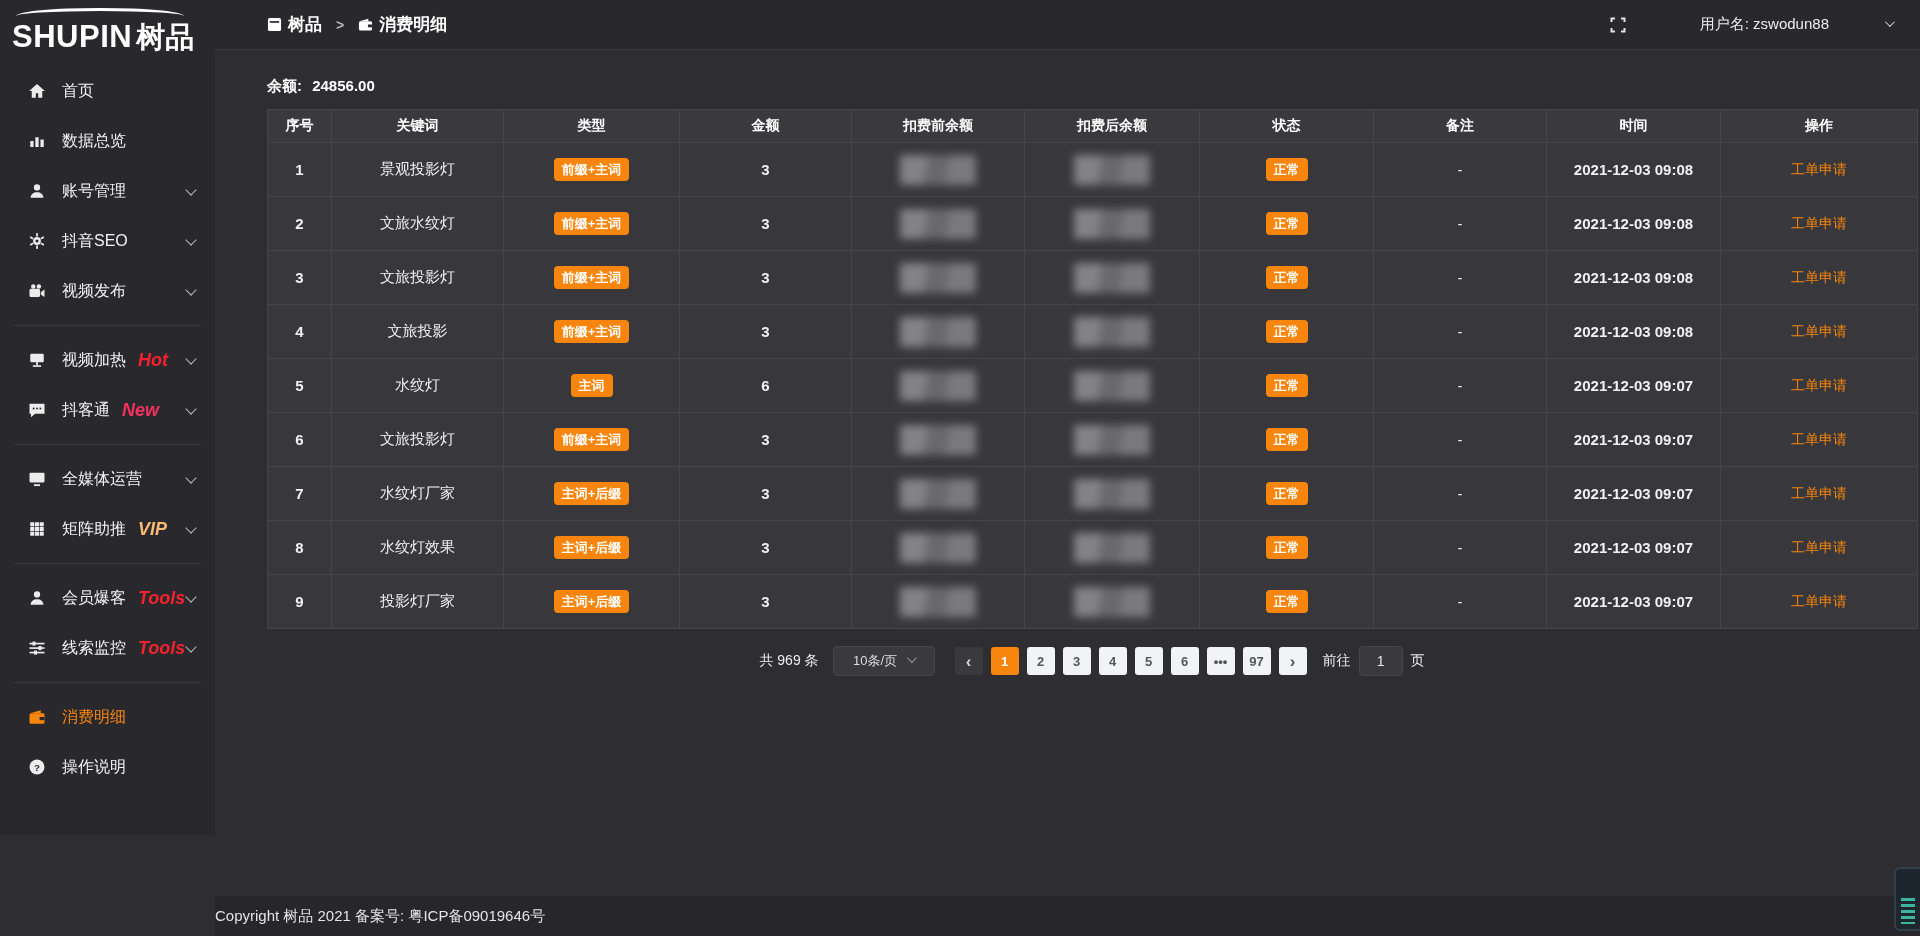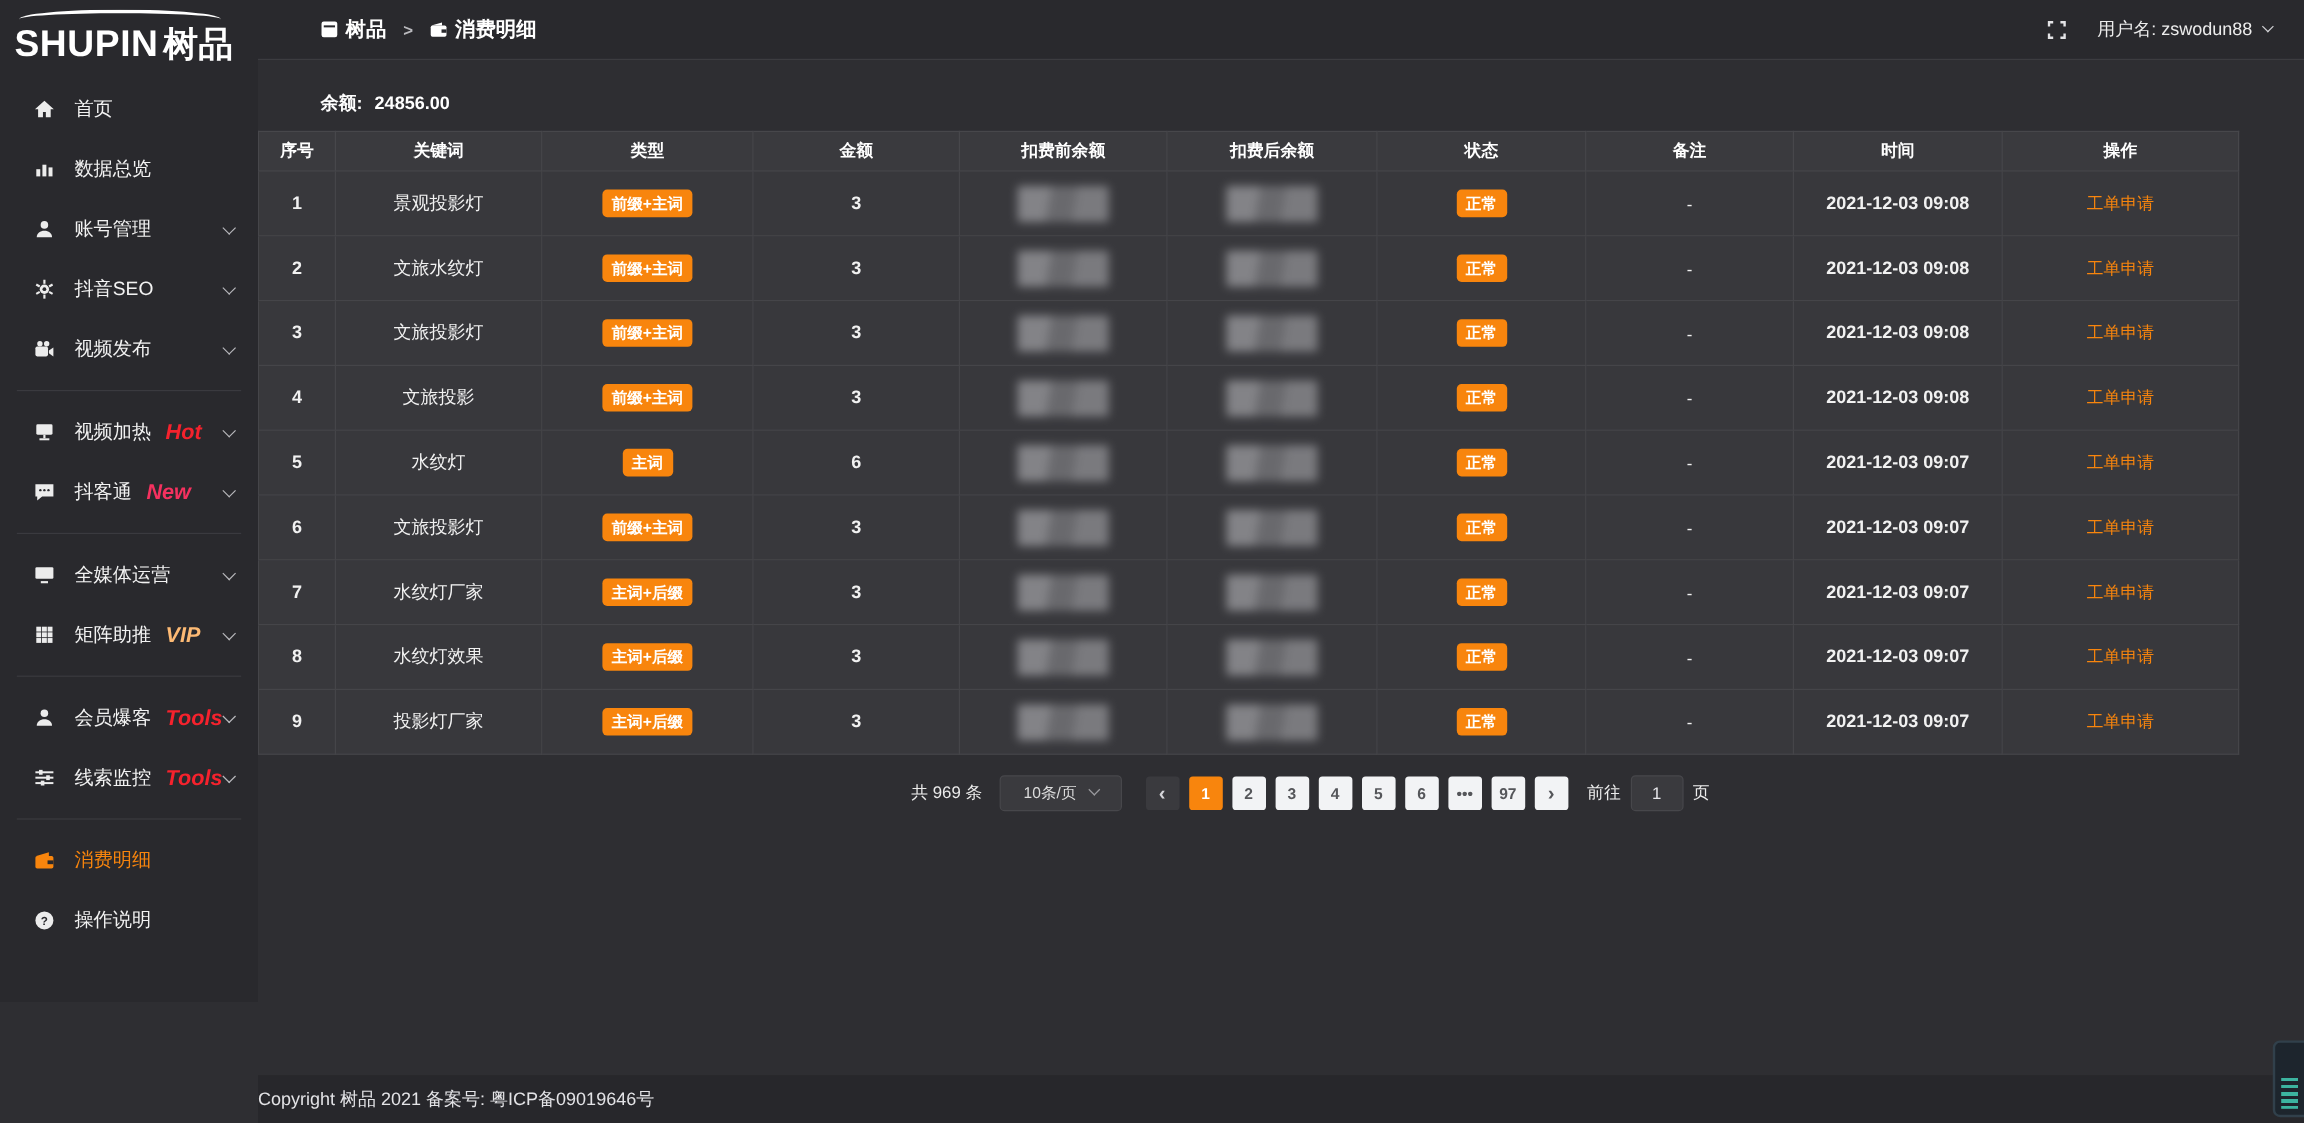--- a/index.html
+++ b/index.html
@@ -26,32 +26,32 @@
     transform:rotate(45deg);position:absolute;right:20px;top:20px;}
 
   
   .topbar{position:absolute;left:215px;top:0;right:0;height:50px;background:#29292d;
     border-bottom:1px solid #3c3c40;display:flex;align-items:center;justify-content:space-between;
     padding:0 28px 0 52px;z-index:4;}
   .crumb{display:flex;align-items:center;color:#fff;font-size:17px;font-weight:700;}
   .crumb .c-icon{display:inline-flex;margin-right:6px;color:#fff;}
   .crumb .c-icon svg{width:15px;height:15px;fill:currentColor;}
   .crumb .sep{color:#b9b9bd;margin:0 14px;font-size:14px;font-weight:700;}
-  .user-area{display:flex;align-items:center;color:#ececec;font-size:15px;}
+  .user-area{display:flex;align-items:center;color:#ececec;font-size:15px;gap:48px;}
   .fs-icon{display:inline-flex;margin-right:26px;color:#e3e3e6;cursor:pointer;}
   .fs-icon svg{width:16px;height:16px;stroke:currentColor;fill:none;stroke-width:2;}
   .user-chev{width:7px;height:7px;border-right:1.5px solid #cfcfd3;border-bottom:1.5px solid #cfcfd3;
     transform:rotate(45deg) translateY(-2px);margin-left:8px;margin-top:-2px;}
 
   
   .content{position:absolute;left:215px;top:50px;right:0;bottom:0;}
   .balance{margin:27px 0 13px 52px;color:#fff;font-size:15px;font-weight:700;}
   .balance b{margin-left:6px;font-size:15px;}
 
-  table.consume{border-collapse:collapse;width:1650px;table-layout:fixed;}
+  table.consume{border-collapse:collapse;margin-left:52px;width:1650px;table-layout:fixed;}
   table.consume th{height:33px;background:#3a3a3e;color:#fff;font-size:14px;font-weight:700;
     border:1px solid #47474b;}
   table.consume td{height:54px;background:#38383c;color:#f1f1f1;font-size:14px;text-align:center;
     border:1px solid #454549;vertical-align:middle;}
   .cell-num{font-weight:700;font-size:15px;}
   .cell-keyword{font-size:15px;}
   .type-badge,.status-badge{display:inline-block;color:#fff;font-size:13px;font-weight:700;
     padding:5px 8px;border-radius:4px;line-height:1;}
   .blur-block{width:76px;height:30px;margin:0 auto;border-radius:2px;filter:blur(4px);opacity:.8;
     background:linear-gradient(100deg,#96969a 0 35%,#76767a 35% 62%,#8b8b8f 62%);}

